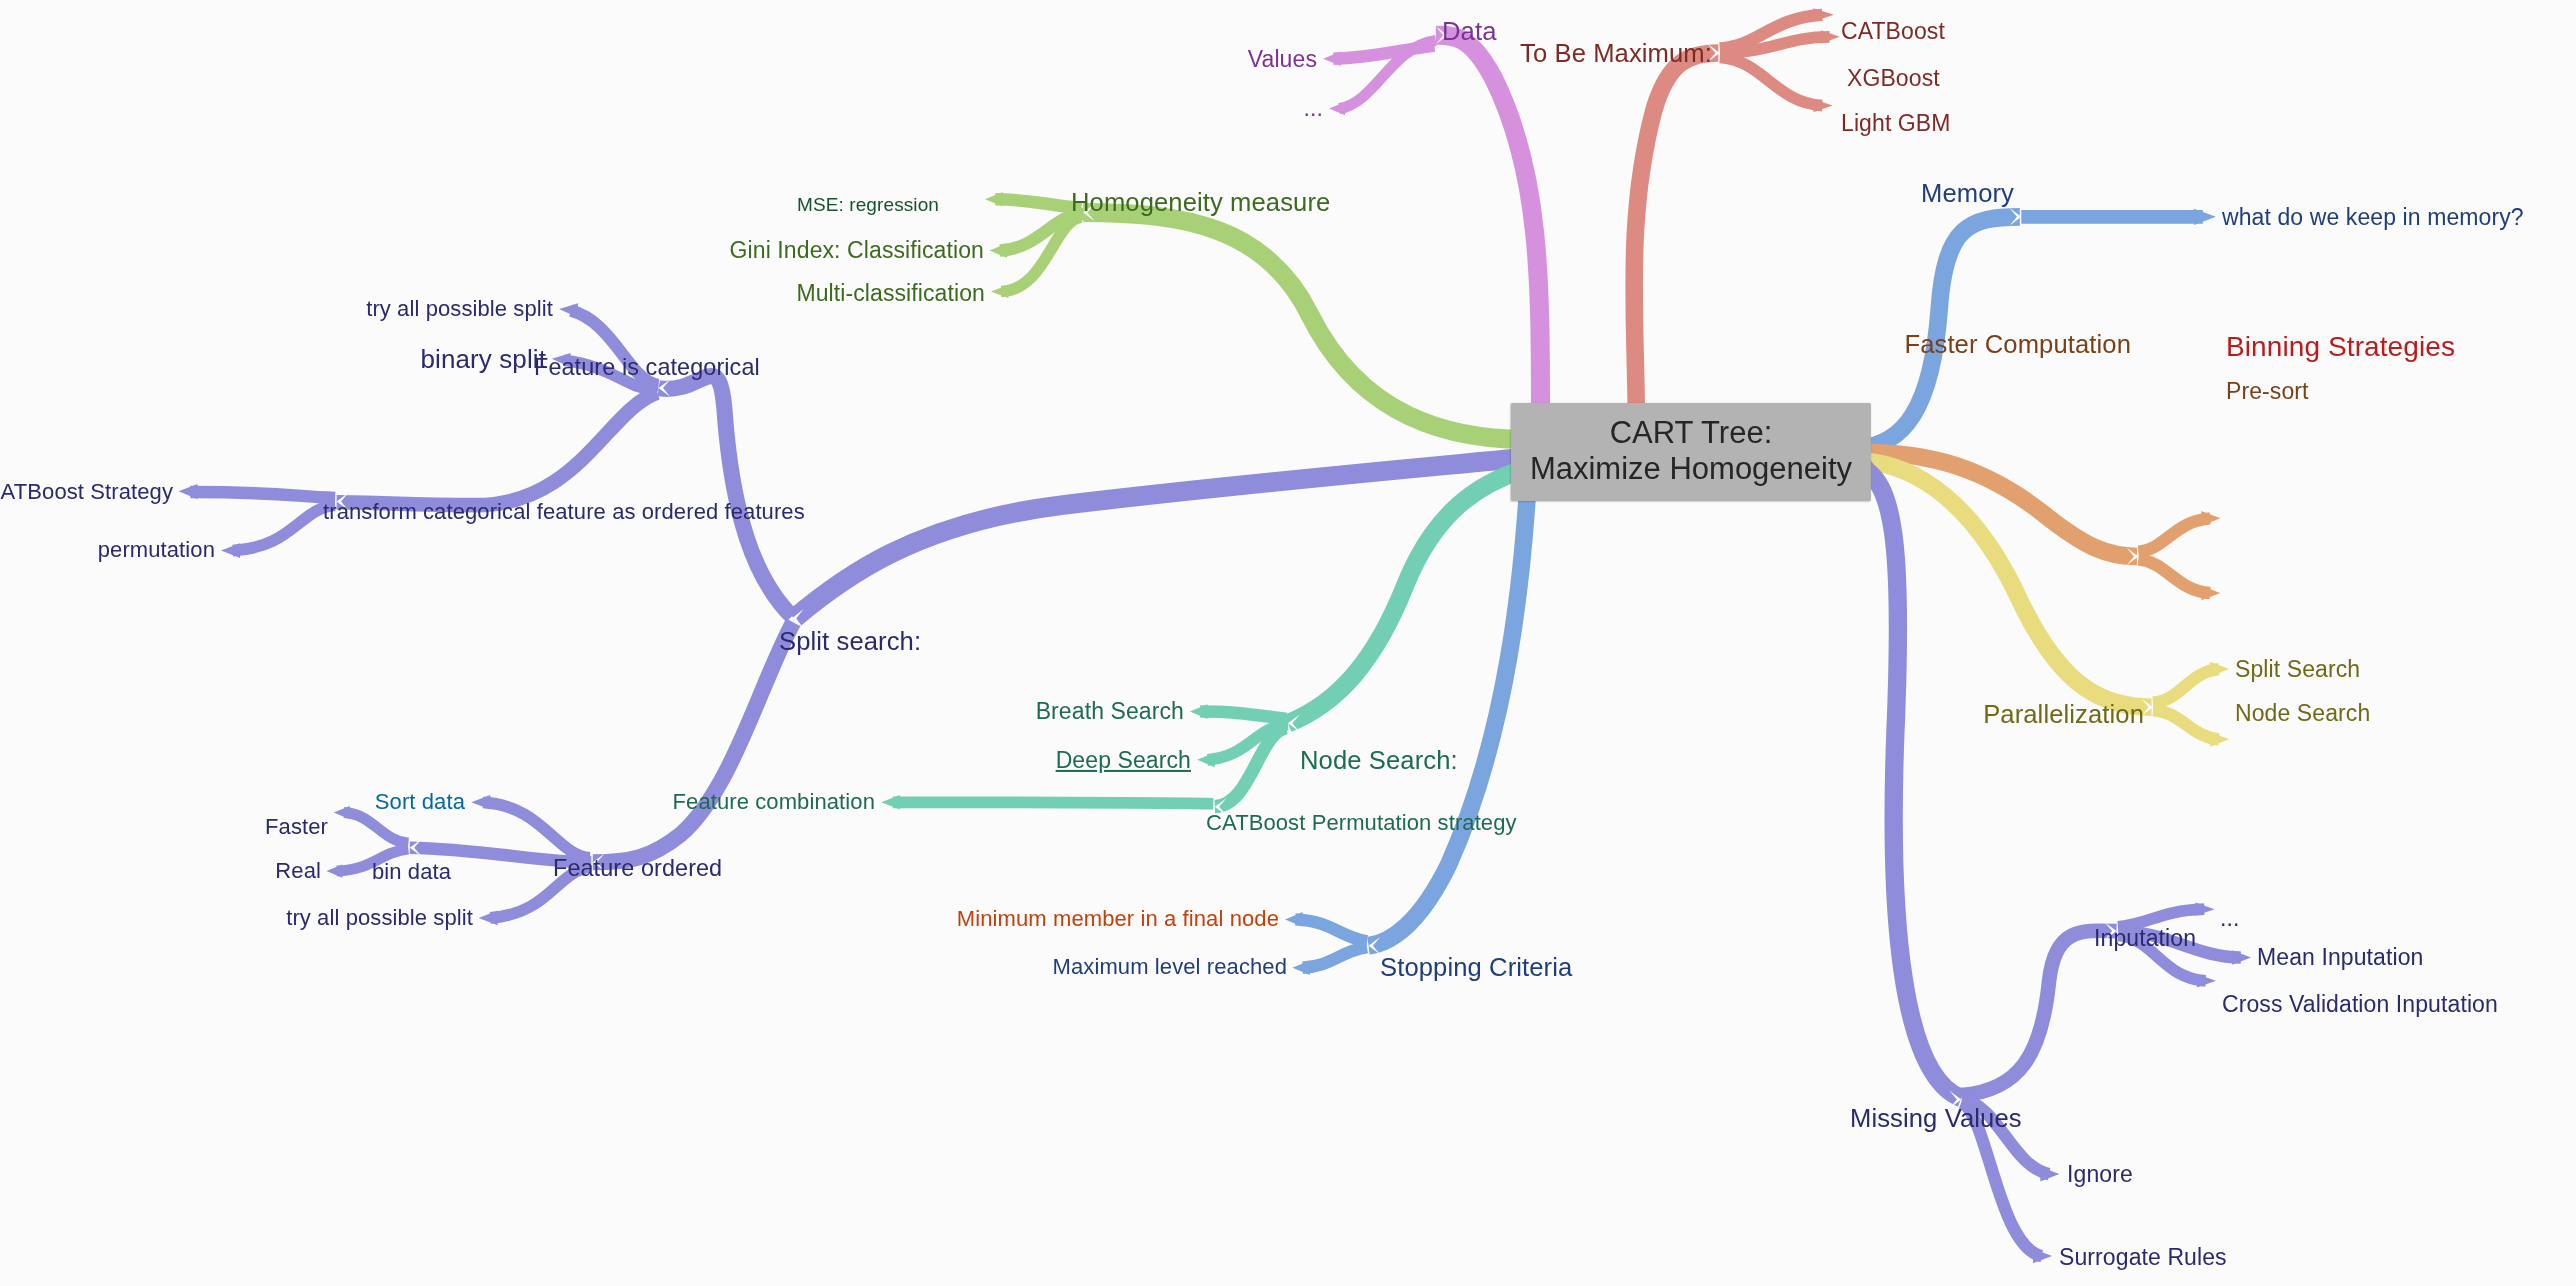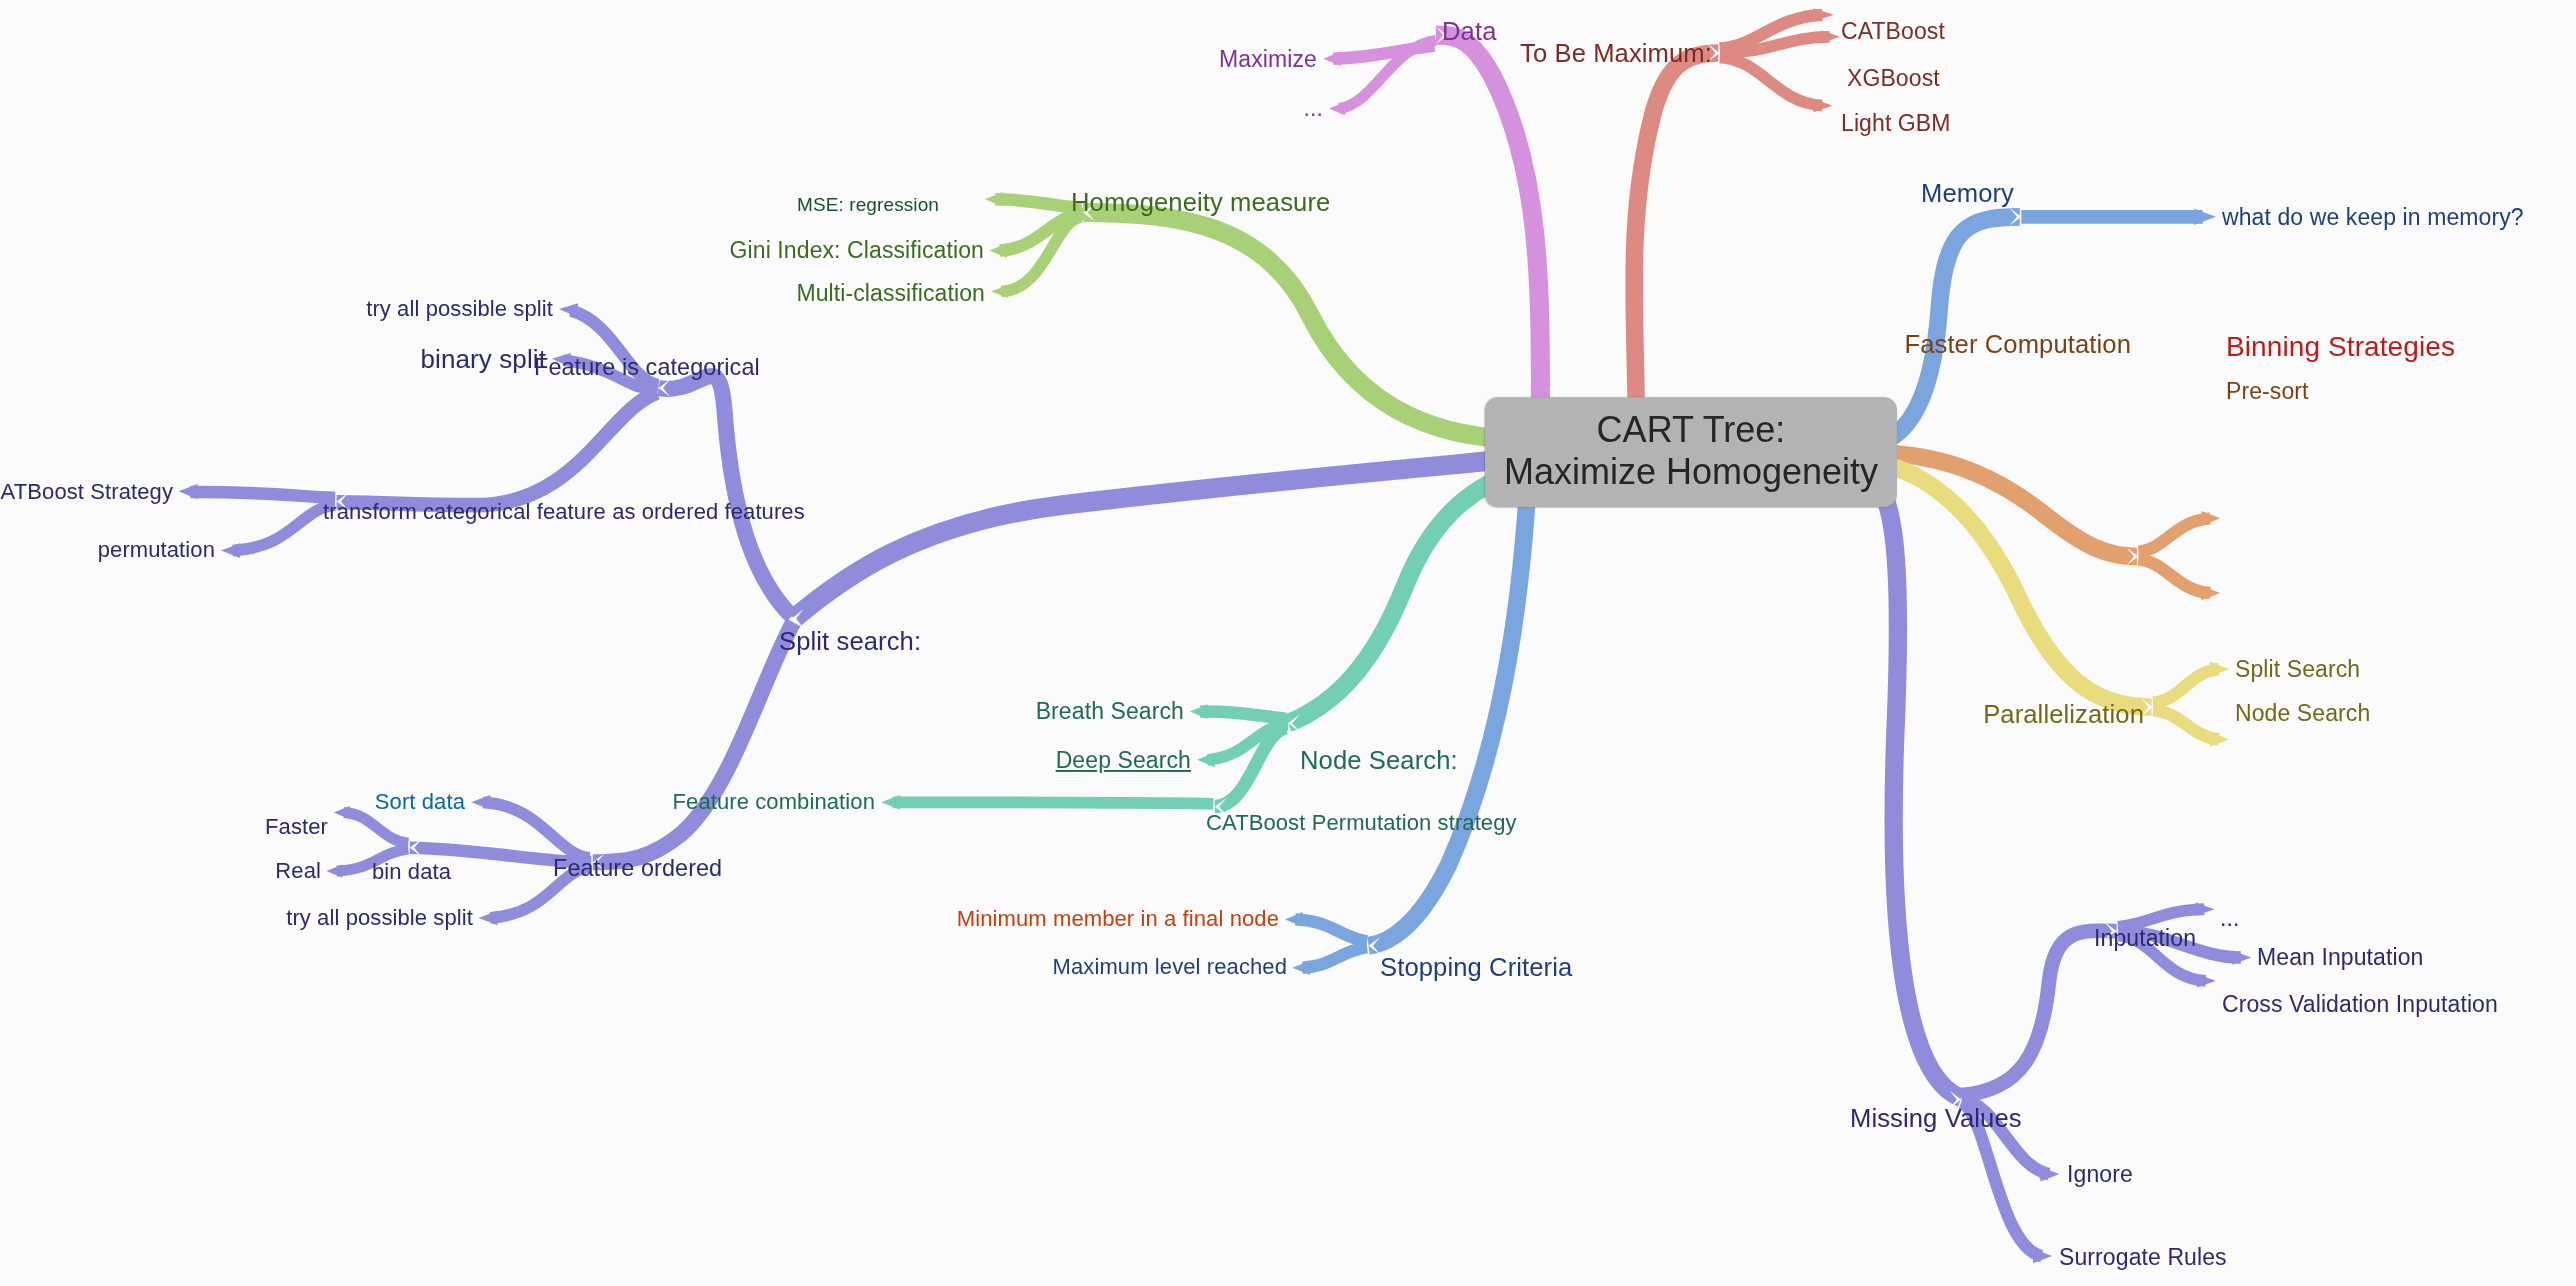--- a/index.html
+++ b/index.html
@@ -27,24 +27,24 @@
     line-height: 1.05;
     letter-spacing: 0.1px;
   }
   .lbl-r { transform: translate(0, -50%); }
   .lbl-l { transform: translate(-100%, -50%); }
 
   
   #root-node {
     position: absolute;
     background: #b3b3b3;
-    border-radius: 13px;
+    border-radius: 2px;
     color: #262626;
     text-align: center;
-    font-size: 36px;
+    font-size: 31px;
     line-height: 1.18;
     padding: 11.7px 19px 13px 19px;
     box-shadow: 0 0.7px 1.5px rgba(0,0,0,0.18);
     transform: translate(-50%, -50%);
     white-space: nowrap;
   }
   #root-node .rl { display: block; }
 </style>
 </head>
 <body>
@@ -231,21 +231,21 @@
       <polygon points="2664,1490 2680,1502 2664,1514 2674,1502" fill="#fbfbfb"></polygon>
     </g>
   </svg>
 
   <div id="root-node" style="left:1691px; top:452px;">
     <span class="rl">CART Tree:</span>
     <span class="rl">Maximize Homogeneity</span>
   </div>
 
   <div class="node-label lbl-r" style="left:1442px; top:31px; font-size:25.6px; color:#7b3296;">Data</div>
-  <div class="node-label lbl-l" style="left:1317px; top:59px; font-size:23px; color:#7b3296;">Maximize</div>
+  <div class="node-label lbl-l" style="left:1317px; top:59px; font-size:23px; color:#7b3296;">Values</div>
   <div class="node-label lbl-l" style="left:1323px; top:108px; font-size:23px; color:#7b3296;">...</div>
 
   <div class="node-label lbl-l" style="left:1712px; top:53px; font-size:25.6px; color:#7e2b26;">To Be Maximum:</div>
   <div class="node-label lbl-r" style="left:1841px; top:31px; font-size:23px; color:#7e2b26;">CATBoost</div>
   <div class="node-label lbl-r" style="left:1847px; top:78px; font-size:23px; color:#7e2b26;">XGBoost</div>
   <div class="node-label lbl-r" style="left:1841px; top:123px; font-size:23px; color:#7e2b26;">Light GBM</div>
 
   <div class="node-label lbl-r" style="left:1071px; top:202px; font-size:25.6px; color:#3d6b1e;text-align:right;">Homogeneity measure</div>
   <div class="node-label lbl-l" style="left:939px; top:205px; font-size:19px; color:#14532d;">MSE: regression</div>
   <div class="node-label lbl-l" style="left:984px; top:250px; font-size:23px; color:#3d6b1e;">Gini Index: Classification</div>

